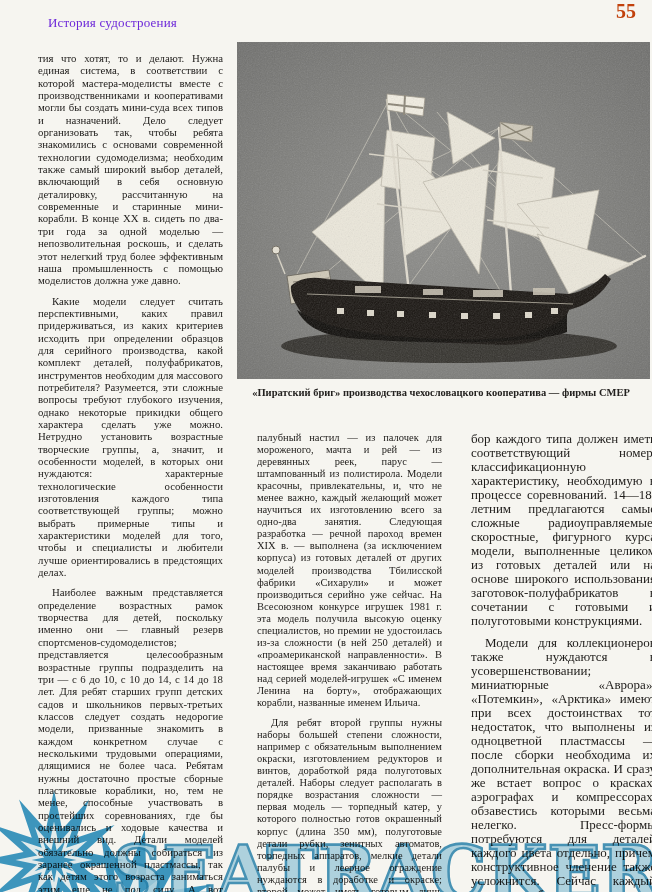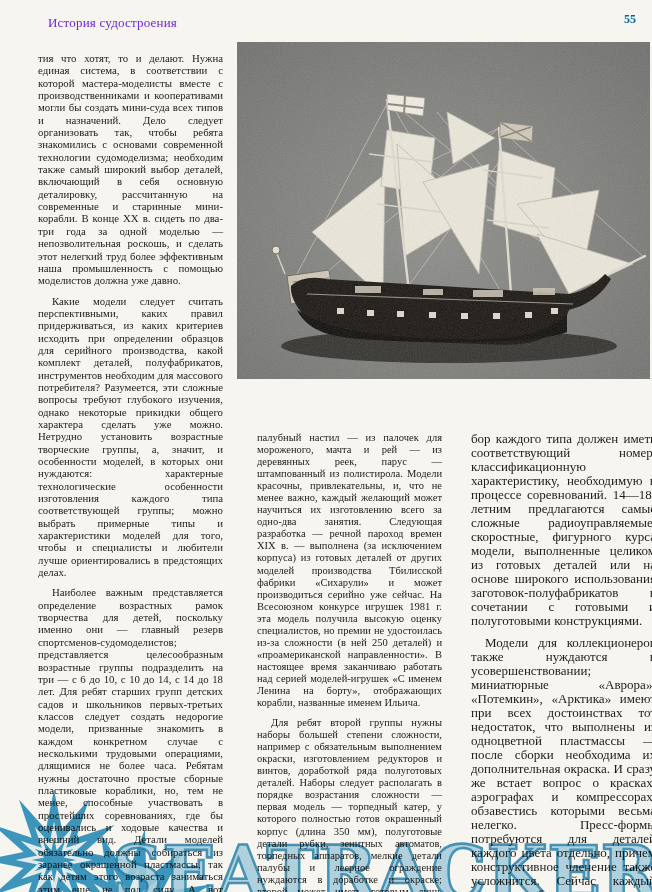--- a/index.html
+++ b/index.html
@@ -12,22 +12,22 @@
     color:#1e1c1a;
   }
   .page { position:absolute; inset:0; }
 
   
   .running-title {
     position:absolute; left:48px; top:15px;
     font-size:13px; color:#6d28d9; letter-spacing:.2px;
   }
   .page-number {
-    position:absolute; right:16px; top:12px;
-    font-size:12px; font-weight:bold; color:#0369a1;
+    position:absolute; right:16px; top:0;
+    font-size:20px; font-weight:bold; color:#c2410c;
   }
 
   
   .col {
     position:absolute; overflow:hidden;
     font-size:10.8px; line-height:12.35px;
     text-align:justify;
     hyphens:auto; -webkit-hyphens:auto;
     word-spacing:.2px;
   }
@@ -172,20 +172,21 @@
         <rect x="118" y="244" width="26" height="7"></rect>
         <rect x="186" y="247" width="20" height="6"></rect>
         <rect x="236" y="248" width="30" height="7"></rect>
         <rect x="296" y="246" width="22" height="7"></rect>
       </g>
 
       <rect width="413" height="337" filter="url(#noise)"></rect>
     </svg>
   </div>
 
+  <div class="caption">«Пиратский бриг» производства чехословацкого кооператива — фирмы СМЕР</div>
 
   <div class="col col-2">
     <p class="cont">палубный настил — из палочек для мороженого, мачта и рей — из деревянных реек, парус — штампованный из полистирола. Модели красочны, привлекательны, и, что не менее важно, каждый желающий может научиться их изготовлению всего за одно-два занятия. Следующая разработка — речной пароход времен XIX в. — выполнена (за исключением корпуса) из готовых деталей от других моделей производства Тбилисской фабрики «Сихарули» и может производиться серийно уже сейчас. На Всесоюзном конкурсе игрушек 1981 г. эта модель получила высокую оценку специалистов, но премии не удостоилась из-за сложности (в ней 250 деталей) и «проамериканской направленности». В настоящее время заканчиваю работать над серией моделей-игрушек «С именем Ленина на борту», отображающих корабли, названные именем Ильича.</p>
     <p>Для ребят второй группы нужны наборы большей степени сложности, например с обязательным выполнением окраски, изготовлением редукторов и винтов, доработкой ряда полуготовых деталей. Наборы следует располагать в порядке возрастания сложности — первая модель — торпедный катер, у которого полностью готов окрашенный корпус (длина 350 мм), полуготовые детали рубки, зенитных автоматов, торпедных аппаратов, мелкие детали палубы и леерное ограждение нуждаются в доработке и окраске; второй может иметь готовым лишь корпус и заготовки на все остальное, у третьей — надо самому делать корпус при значительной готовности надстроек. При таком подходе появится возможность четко разграничивать занятия с ребятами по их целям, более конкретно вести обучение, значительно повысить результативность. На-</p>
   </div>
 
   <div class="col col-3">
     <p class="cont">бор каждого типа должен иметь соответствующий номер, классификационную характеристику, необходимую в процессе соревнований. 14—18-летним предлагаются самые сложные радиоуправляемые, скоростные, фигурного курса модели, выполненные целиком из готовых деталей или на основе широкого использования заготовок-полуфабрикатов в сочетании с готовыми и полуготовыми конструкциями.</p>
     <p>Модели для коллекционеров также нуждаются в усовершенствовании; миниатюрные «Аврора»; «Потемкин», «Арктика» имеют при всех достоинствах тот недостаток, что выполнены из одноцветной пластмассы — после сборки необходима их дополнительная окраска. И сразу же встает вопрос о красках, аэрографах и компрессорах, обзавестись которыми весьма нелегко. Пресс-формы потребуются для деталей каждого цвета отдельно, причем конструктивное членение также усложнится. Сейчас каждый корпус собирается из двух половинок, в случае же применения окрашенных деталей понадобятся три составляющие — нижняя часть корпуса (красного или зеленого цвета), две половинки борта, если он одноцветный, тонкая белая полистироловая полоска ватерлинии; подобное усложнение оправдано, поскольку поможет моделистам и коллекционерам обеспечить высокое качество изготовления копий, сделать эту продукцию более привлекательной и полезной.</p>
     <p>Настала очередь создания долговременной программы сотрудничества промышленности с судомоделистами по совместной разработке целой серии моделей из пластмассы, отражающей историю как отечественного, так и зарубежного кораблестроения. Значение подобного нововведения для развития познаватель-</p>

